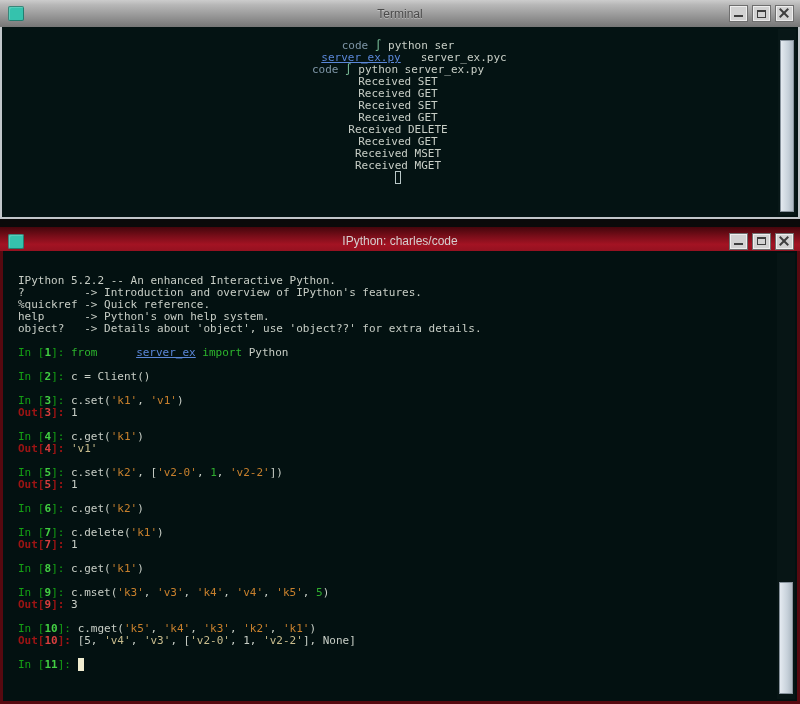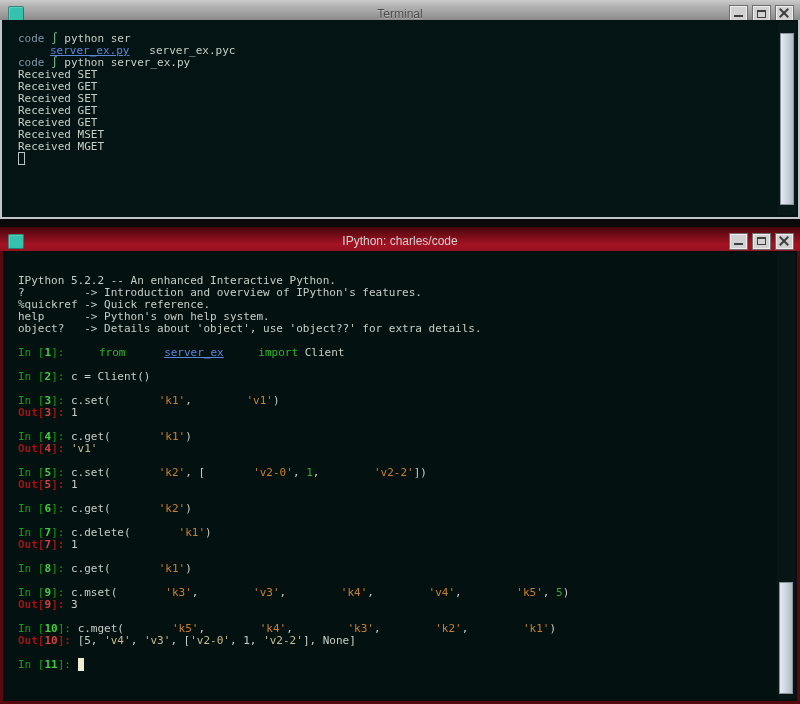--- a/index.html
+++ b/index.html
@@ -23,40 +23,40 @@
     border:1px solid var(--button-border,#6f6f6f);box-shadow:inset 0 0 0 1px #eeeeee;
     display:flex;align-items:center;justify-content:center;box-sizing:border-box;}
   .glyph-min{width:9px;height:2px;background:var(--button-glyph,#3e3e3e);margin-top:5px;}
   .glyph-max{width:9px;height:8px;box-sizing:border-box;border:1px solid var(--button-glyph,#3e3e3e);border-top-width:2px;}
   .glyph-close{position:relative;width:11px;height:11px;}
   .glyph-close i{position:absolute;left:-1px;top:4px;width:12px;height:2px;background:var(--button-glyph,#3e3e3e);}
   .glyph-close i:first-child{transform:rotate(45deg);}
   .glyph-close i:last-child{transform:rotate(-45deg);}
   
   .content{position:absolute;left:0;right:0;bottom:0;box-sizing:border-box;overflow:hidden;}
-  .terminal-content{top:20px;background:var(--terminal-bg,#041313);
+  .terminal-content{top:27px;background:var(--terminal-bg,#041313);
     border:2px solid var(--terminal-frame,#c2c6ca);border-top:none;
-    padding:13px 20px 0 16px;}
+    padding:13px 20px 0 16px;text-align:center;}
   .ipython-content{top:24px;background:var(--ipython-bg,#031111);
     border:3px solid var(--ipython-frame,#570910);border-top:none;
     padding:24px 20px 0 15px;}
   .tline{white-space:pre;height:12px;line-height:12px;
     font-family:"DejaVu Sans Mono",monospace;font-size:11px;color:var(--terminal-fg,#c8cec6);}
   .c-d   {color:var(--terminal-fg,#c8cec6);}
   .c-path{color:var(--prompt-path,#7e95a6);}
   .c-sym {color:var(--prompt-symbol,#7fc49e);}
   .c-link{color:var(--file-link,#5b87d9);text-decoration:underline;margin-left:32px;}
   .c-in  {color:var(--in-prompt,#14a014);}
   .c-innum{color:var(--in-number,#43cf43);font-weight:bold;}
   .c-out {color:var(--out-prompt,#9c1414);font-weight:bold;}
   .c-outnum{color:var(--out-number,#d93f3f);font-weight:bold;}
-  .c-str {color:var(--string,#c8802d);margin-left:48px;}
+  .c-str {color:var(--string,#c8802d);}
   .c-ostr{color:var(--out-string,#c9bd8e);}
   .c-num {color:var(--number,#2fae2f);}
-  .c-kw  {color:var(--keyword,#2db52d);margin-left:28px;}
+  .c-kw  {color:var(--keyword,#2db52d);}
   .c-cur {background:var(--cursor,#f0ecd0);color:transparent;}
   .c-curh{box-shadow:inset 0 0 0 1px var(--cursor-hollow,#b9c7c7);color:transparent;}
   
   .scrollbar{position:absolute;top:2px;bottom:2px;right:2px;width:18px;background:rgba(255,255,255,0.02);}
   .scroll-thumb{position:absolute;left:2px;width:14px;
     background:linear-gradient(90deg,#e4eaf0,var(--scrollbar-thumb,#c7d1da) 60%,#aeb9c3);
     border:1px solid #87929c;box-sizing:border-box;}
   .thumb-terminal{top:11px;height:172px;}
   .thumb-ipython{top:329px;height:112px;}
   
@@ -87,20 +87,21 @@
   </div>
   <div class="content terminal-content">
     <div>
         <div class="tline"><span class="c-path">code</span><span class="c-d"> </span><span class="c-sym">∫</span><span class="c-d"> python ser</span></div>
         <div class="tline"><span class="c-link">server_ex.py</span><span class="c-d">   </span><span class="c-d">server_ex.pyc</span></div>
         <div class="tline"><span class="c-path">code</span><span class="c-d"> </span><span class="c-sym">∫</span><span class="c-d"> python server_ex.py</span></div>
         <div class="tline"><span class="c-d">Received SET</span></div>
         <div class="tline"><span class="c-d">Received GET</span></div>
         <div class="tline"><span class="c-d">Received SET</span></div>
         <div class="tline"><span class="c-d">Received GET</span></div>
+        <div class="tline"><span class="c-d">Received DELETE</span></div>
         <div class="tline"><span class="c-d">Received GET</span></div>
         <div class="tline"><span class="c-d">Received MSET</span></div>
         <div class="tline"><span class="c-d">Received MGET</span></div>
         <div class="tline"><span class="c-curh"> </span></div>
       </div>
     <div class="scrollbar">
       <div class="scroll-thumb thumb-terminal"></div>
     </div>
   </div>
 </div>
@@ -125,21 +126,21 @@
     </span>
   </div>
   <div class="content ipython-content">
     <div>
         <div class="tline"><span class="c-d">IPython 5.2.2 -- An enhanced Interactive Python.</span></div>
         <div class="tline"><span class="c-d">?         -&gt; Introduction and overview of IPython's features.</span></div>
         <div class="tline"><span class="c-d">%quickref -&gt; Quick reference.</span></div>
         <div class="tline"><span class="c-d">help      -&gt; Python's own help system.</span></div>
         <div class="tline"><span class="c-d">object?   -&gt; Details about 'object', use 'object??' for extra details.</span></div>
         <div class="tline"></div>
-        <div class="tline"><span class="c-in">In [</span><span class="c-innum">1</span><span class="c-in">]: </span><span class="c-kw">from</span><span class="c-d"> </span><span class="c-link">server_ex</span><span class="c-d"> </span><span class="c-kw">import</span><span class="c-d"> Client</span></div>
+        <div class="tline"><span class="c-in">In [</span><span class="c-innum">1</span><span class="c-in">]: </span><span class="c-kw">from</span><span class="c-d"> </span><span class="c-link">server_ex</span><span class="c-d"> </span><span class="c-kw">import</span><span class="c-d"> Python</span></div>
         <div class="tline"></div>
         <div class="tline"><span class="c-in">In [</span><span class="c-innum">2</span><span class="c-in">]: </span><span class="c-d">c = Client()</span></div>
         <div class="tline"></div>
         <div class="tline"><span class="c-in">In [</span><span class="c-innum">3</span><span class="c-in">]: </span><span class="c-d">c.set(</span><span class="c-str">'k1'</span><span class="c-d">, </span><span class="c-str">'v1'</span><span class="c-d">)</span></div>
         <div class="tline"><span class="c-out">Out[</span><span class="c-outnum">3</span><span class="c-out">]: </span><span class="c-d">1</span></div>
         <div class="tline"></div>
         <div class="tline"><span class="c-in">In [</span><span class="c-innum">4</span><span class="c-in">]: </span><span class="c-d">c.get(</span><span class="c-str">'k1'</span><span class="c-d">)</span></div>
         <div class="tline"><span class="c-out">Out[</span><span class="c-outnum">4</span><span class="c-out">]: </span><span class="c-ostr">'v1'</span></div>
         <div class="tline"></div>
         <div class="tline"><span class="c-in">In [</span><span class="c-innum">5</span><span class="c-in">]: </span><span class="c-d">c.set(</span><span class="c-str">'k2'</span><span class="c-d">, [</span><span class="c-str">'v2-0'</span><span class="c-d">, </span><span class="c-num">1</span><span class="c-d">, </span><span class="c-str">'v2-2'</span><span class="c-d">])</span></div>

